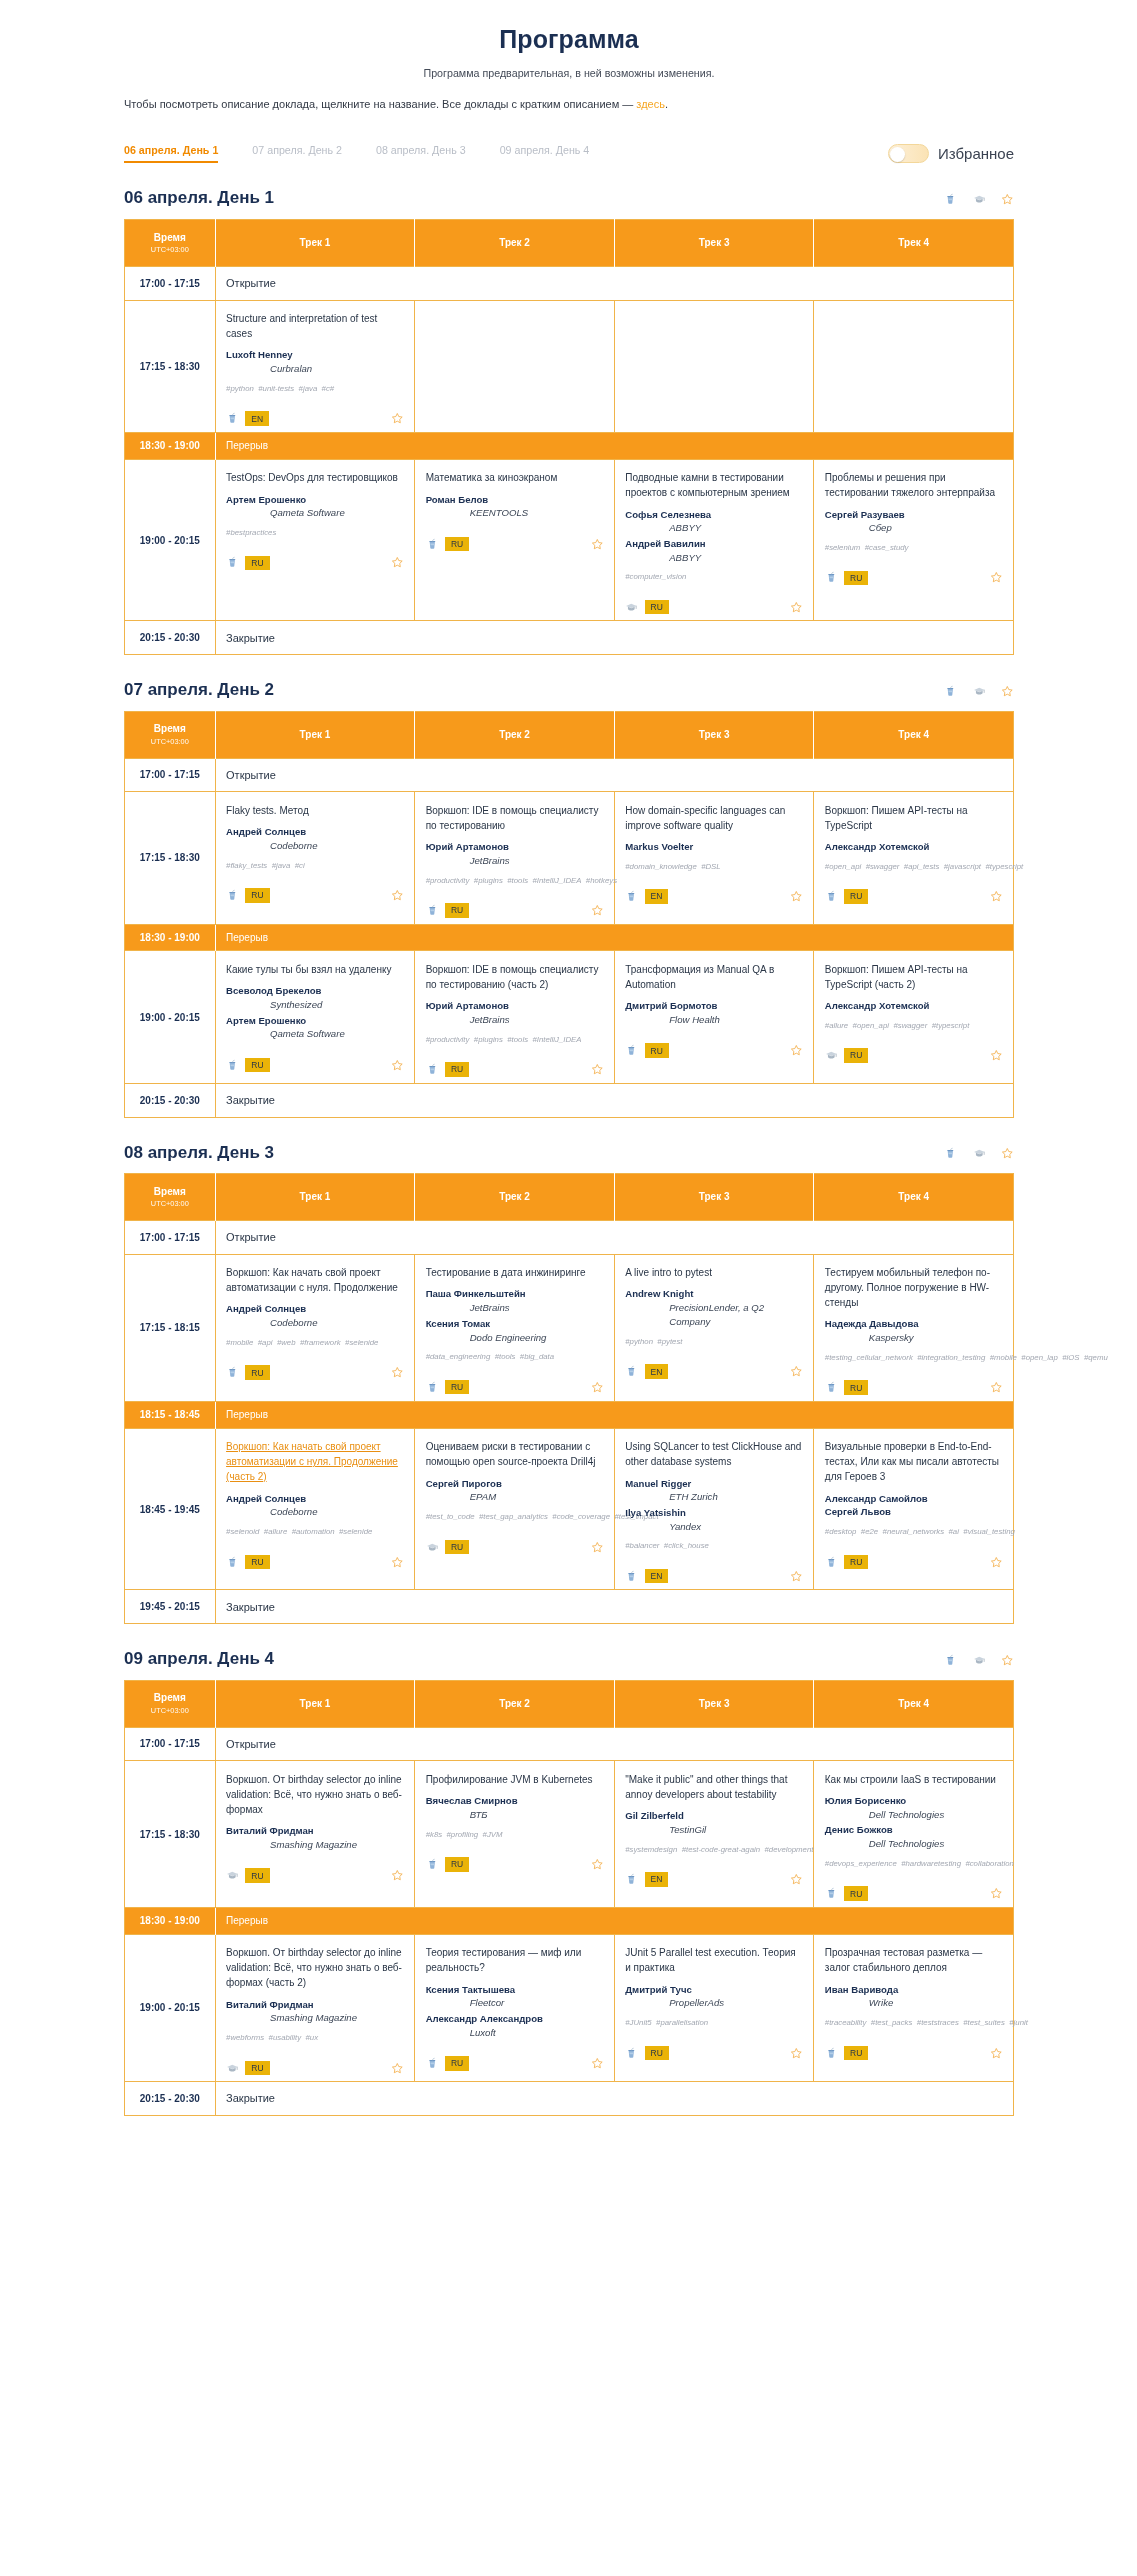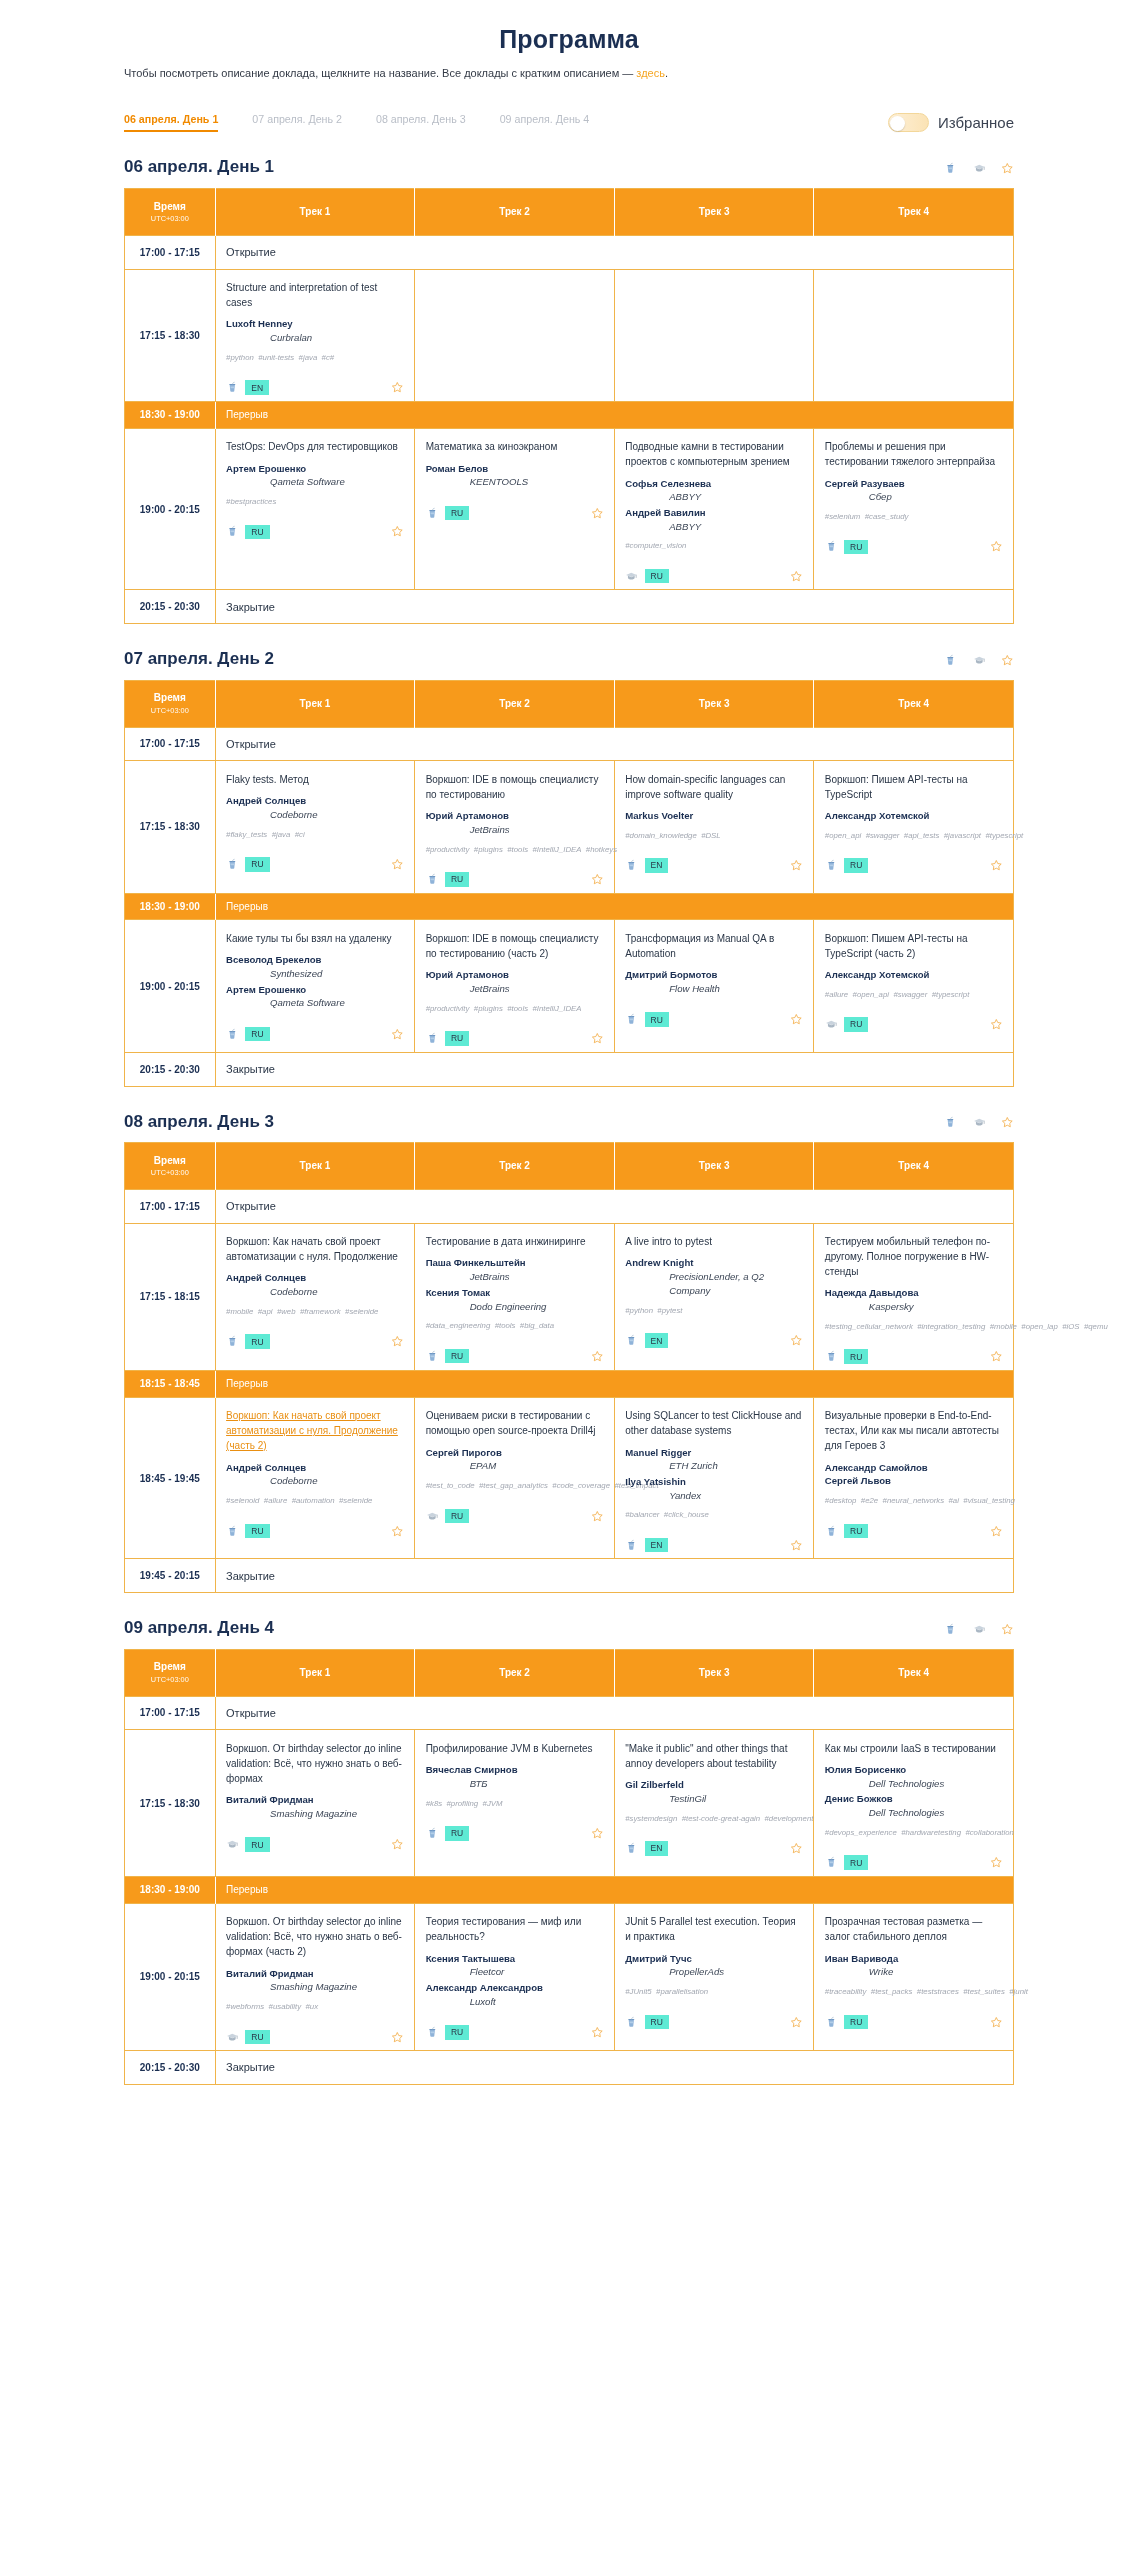--- a/index.html
+++ b/index.html
@@ -107,35 +107,36 @@
   .org { font-size: 9.6px; font-style: italic; color:#3c4656; line-height:1.45; margin-bottom: 1.5px; margin-left: 44px; }
   .tags { font-size: 7.8px; font-style: italic; color:#a3a8b2; line-height:1.55; margin-top: 6.7px; }
   .tags span { margin-right: 4.4px; white-space: nowrap; }
 
   .t-foot {
     display:flex; align-items:center; justify-content:space-between;
     margin-top: 12px; padding-top: 4.4px;
   }
   .t-foot .left { display:flex; align-items:center; gap: 6.7px; }
   .lang {
-    display:inline-block; background:#5eead4; color:#2a3647;
+    display:inline-block; background:#eab308; color:#2a3647;
     font-size: 8.5px; font-weight:400; padding: 2.2px 6px; line-height:1.2;
     min-width: 21px; text-align:center;
   }
   .star { cursor:pointer; }
 
   tr.last-row td { border-bottom: 0.7px solid #f0b44a; }
 </style>
 </head>
 <body>
 
 <div class="page">
 
   <div class="hdr">
     <h1>Программа</h1>
+    <div class="sub">Программа предварительная, в ней возможны изменения.</div>
     <div class="note">
       <span>Чтобы посмотреть описание доклада, щелкните на название. Все доклады с кратким описанием — </span><a href="#">здесь</a><span>.</span>
     </div>
   </div>
 
   <div class="tabbar">
     <div class="tabs" id="tabs">
         <div class="tab active">06 апреля. День 1</div>
         <div class="tab">07 апреля. День 2</div>
         <div class="tab">08 апреля. День 3</div>

